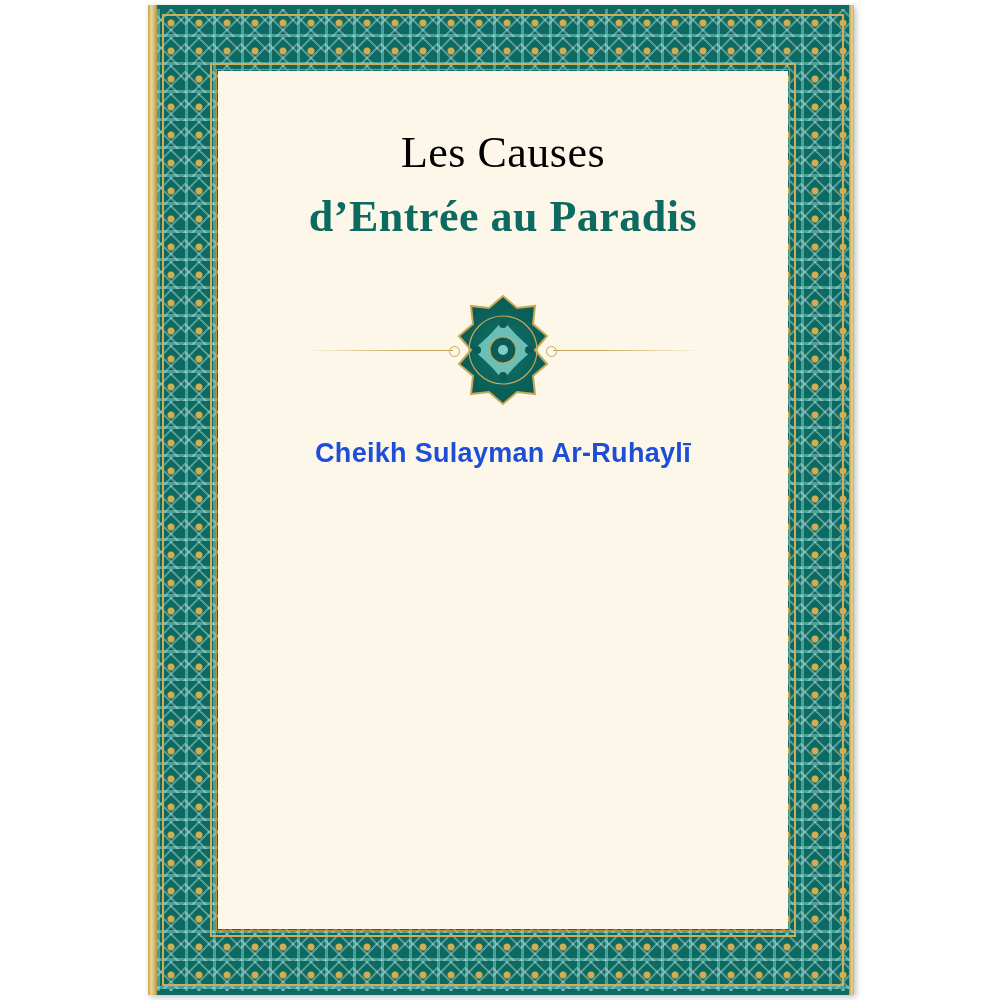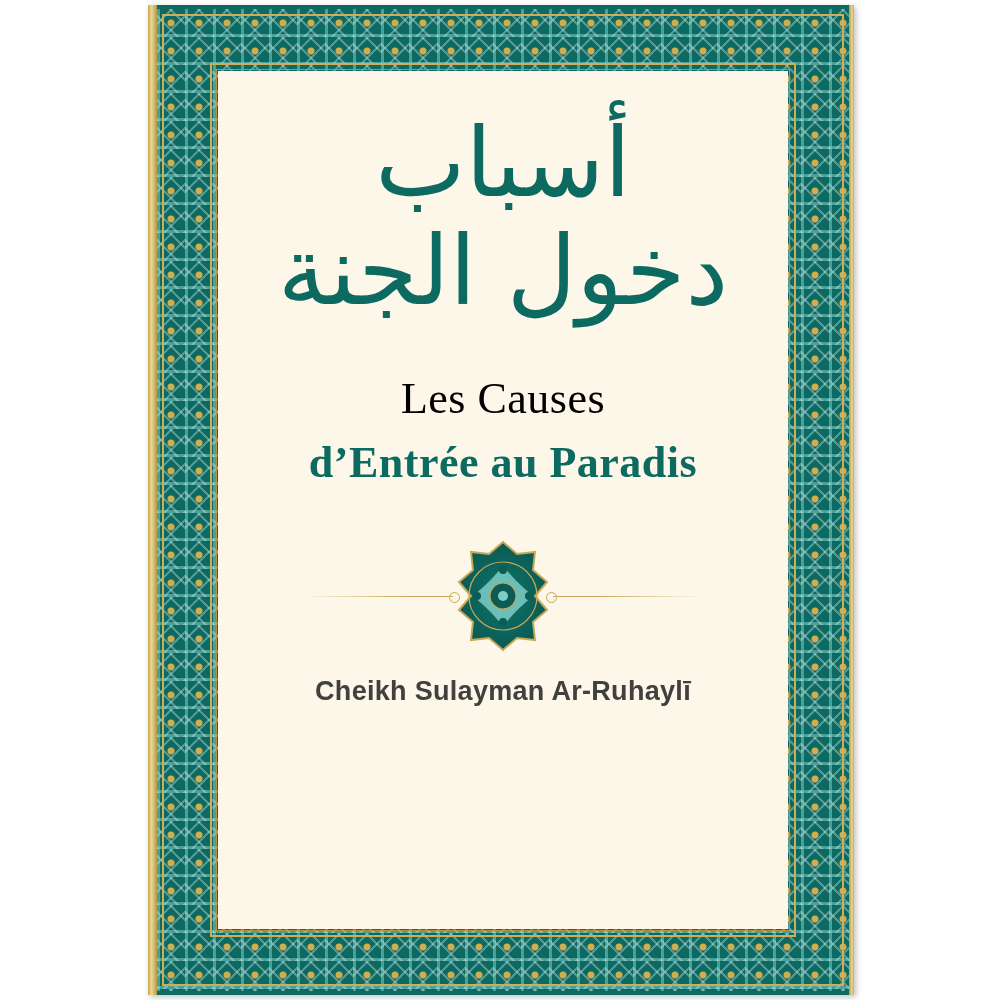--- a/index.html
+++ b/index.html
@@ -180,25 +180,25 @@
   .fd-right { right: 146px; }
   .medallion {
     position: relative;
     width: 112px;
     height: 112px;
     z-index: 2;
   }
 
   
   .author {
-    margin-top: 20px;
+    margin-top: 28px;
     font-family: "Liberation Sans", sans-serif;
     font-weight: bold;
     font-size: 27px;
-    color: #404040;
+    color: #1d4ed8;
     letter-spacing: 0.3px;
   }
 </style>
 </head>
 <body>
 
 <div id="page">
 
   <div class="book">
 
@@ -206,25 +206,20 @@
     <div class="spine-right"></div>
 
     <div class="border-band"></div>
 
     <div class="gold-line gl-outer"></div>
     <div class="gold-line gl-inner"></div>
     <div class="gold-line gl-inner2"></div>
 
     <div class="inner">
 
-      <div class="arabic-wrap">
-        <div class="arabic-line1">أسباب</div>
-        <div class="arabic-line2">دخول الجنة</div>
-        <div class="arabic-sub"></div>
-      </div>
 
       <div class="fr-title-1">Les Causes</div>
 
       <div class="fr-title-2">d’Entrée au Paradis</div>
 
       <div class="divider">
         <div class="flourish-line flourish-left"></div>
         <div class="flourish-line flourish-right"></div>
         <div class="flourish-dot fd-left"></div>
         <div class="flourish-dot fd-right"></div>

